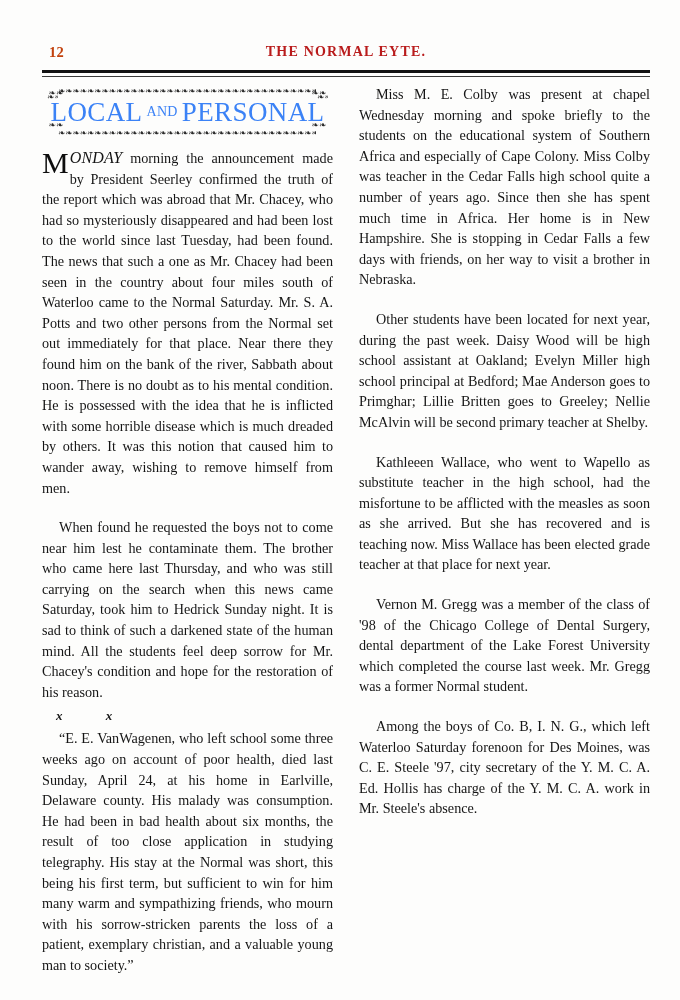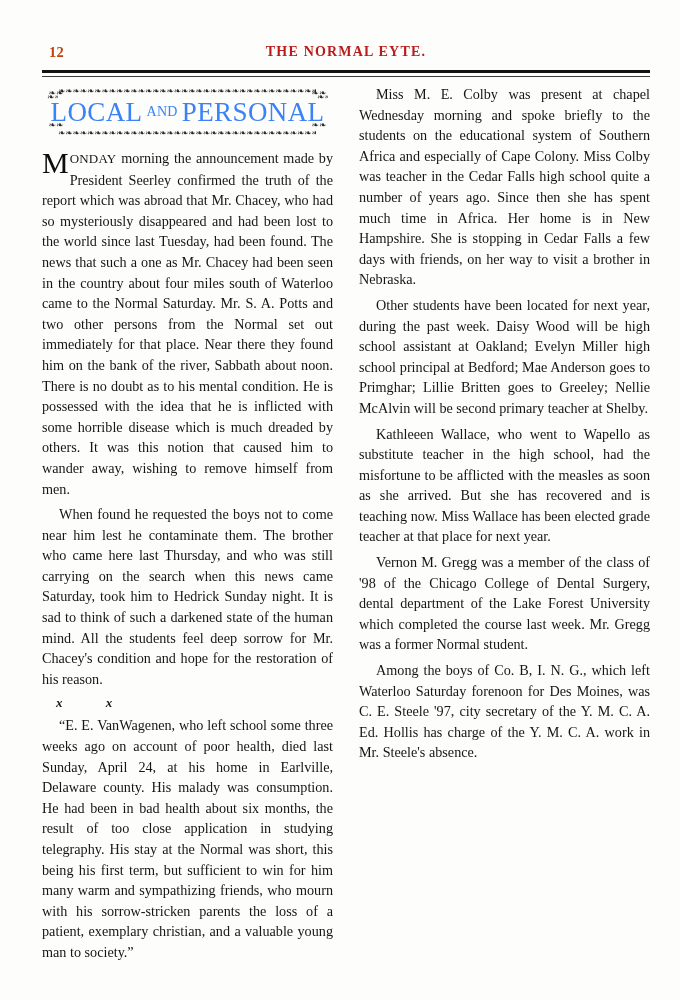--- a/index.html
+++ b/index.html
@@ -195,38 +195,39 @@
   .dropcap {
     float: left;
     font-size: 30px;
     line-height: 26px;
     padding: 1px 1px 0 0;
     margin-top: 1px;
     font-family: "Liberation Serif", serif;
     color: #0d0d0d;
   }
   .smallcaps {
-    font-size: 13px;
+    font-size: 16px;
     letter-spacing: 0.2px;
+    font-style: italic;
   }
 
   .divider {
     font-family: "Liberation Serif", serif;
     font-style: italic;
     font-weight: bold;
     font-size: 13px;
     letter-spacing: 20px;
     color: #1a1a1a;
     margin: 6px 0 4px 0;
     padding-left: 14px;
     height: 16px;
     line-height: 16px;
   }
 
-  .para + .para { margin-top: 5px; }
+  .para + .para { margin-top: 19px; }
 </style>
 </head>
 <body>
 
 <div class="page">
 
   <div class="running-head">
     <div class="folio">12</div>
     <div class="masthead">THE NORMAL EYTE.</div>
   </div>

